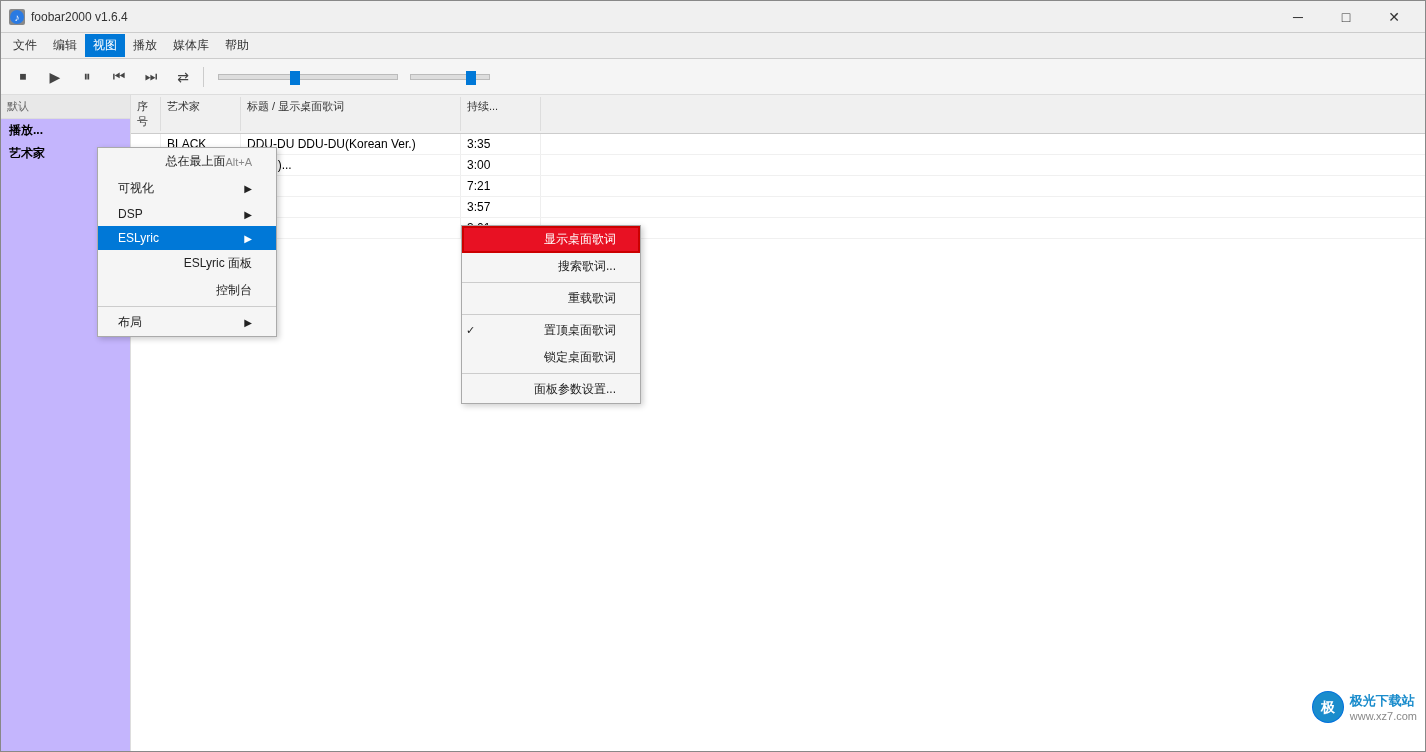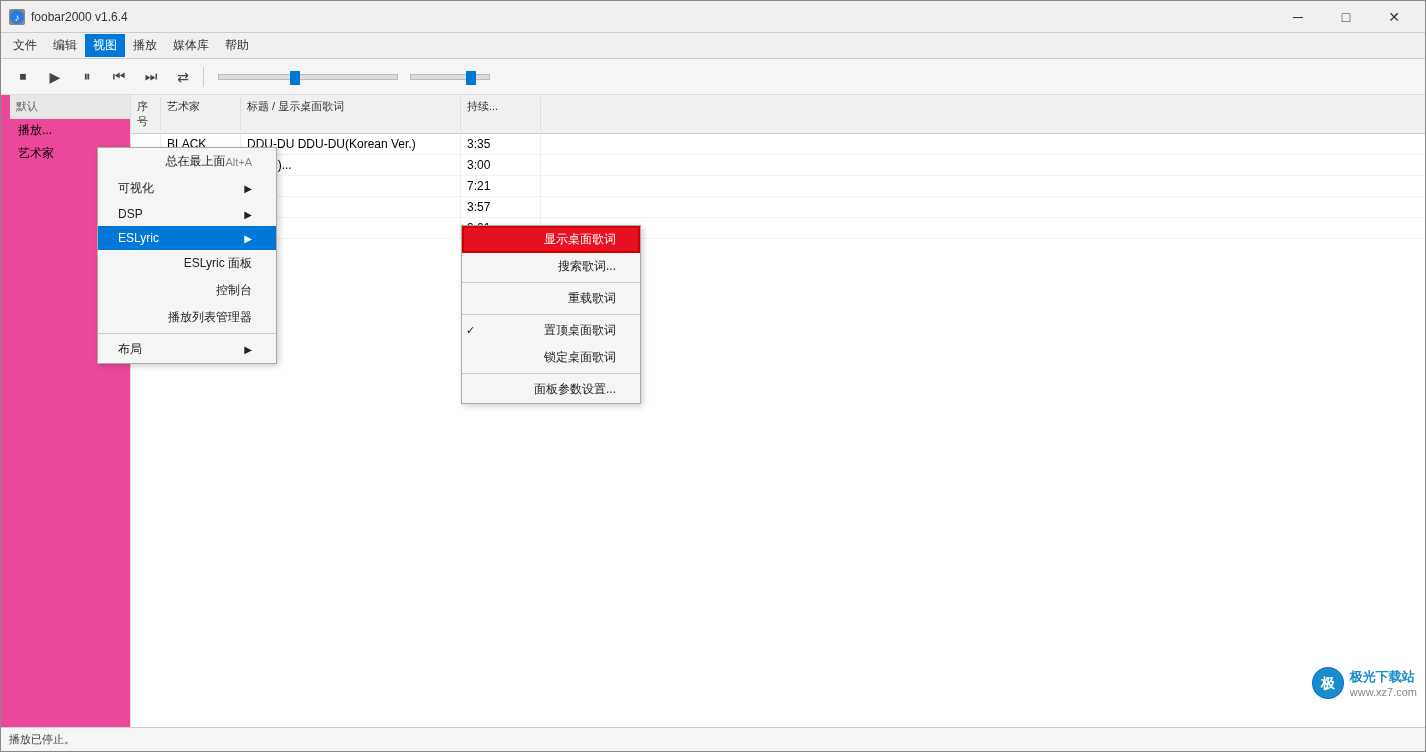--- a/index.html
+++ b/index.html
@@ -152,41 +152,41 @@
     .content {
       display: flex;
       flex: 1;
       overflow: hidden;
       position: relative;
     }
 
     
     .sidebar {
       width: 130px;
-      background: #ec4899;
+      background: #c4b5fd;
       border-right: 1px solid #ddd;
       overflow-y: auto;
-      padding-left: 9px;
     }
 
     .sidebar-header {
       padding: 4px 6px;
       font-size: 11px;
       color: #666;
       background: #e8e8e8;
       border-bottom: 1px solid #ddd;
     }
 
     .sidebar-item {
       padding: 3px 8px;
       font-size: 12px;
       cursor: pointer;
       white-space: nowrap;
       overflow: hidden;
       text-overflow: ellipsis;
+      font-weight: bold;
     }
 
     
     .main-content {
       flex: 1;
       overflow: hidden;
       display: flex;
       flex-direction: column;
     }
 
@@ -465,23 +465,20 @@
         <div class="dropdown-item highlighted">
           <span>ESLyric</span>
           <span class="submenu-arrow">▶</span>
         </div>
         <div class="dropdown-item">
           <span>ESLyric 面板</span>
         </div>
         <div class="dropdown-item">
           <span>控制台</span>
         </div>
-        <div class="dropdown-item">
-          <span>播放列表管理器</span>
-        </div>
         <div class="dropdown-separator"></div>
         <div class="dropdown-item">
           <span>布局</span>
           <span class="submenu-arrow">▶</span>
         </div>
       </div>
 
       <div class="dropdown-menu eslyric-submenu" style="top: 130px; left: 460px;">
         <div class="dropdown-item active-show">
           <span>显示桌面歌词</span>
@@ -517,17 +514,14 @@
         </svg>
       </div>
       <div>
         <div class="watermark-text">极光下载站</div>
         <div class="watermark-sub">www.xz7.com</div>
       </div>
     </div>
 
   </div>
 
-  <div class="statusbar">
-    <span>播放已停止。</span>
-  </div>
 
 </div>
 
 </body></html>

